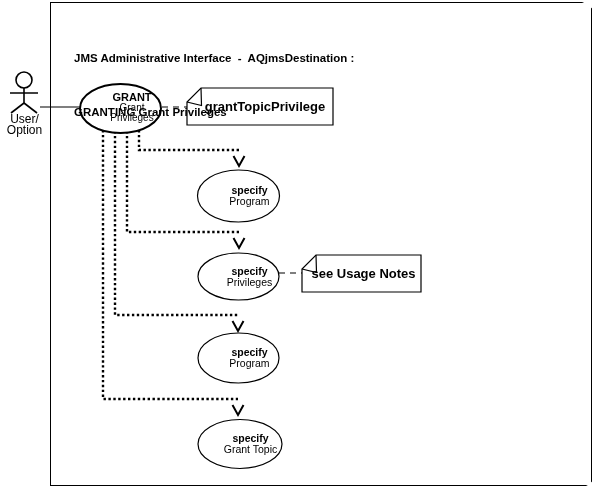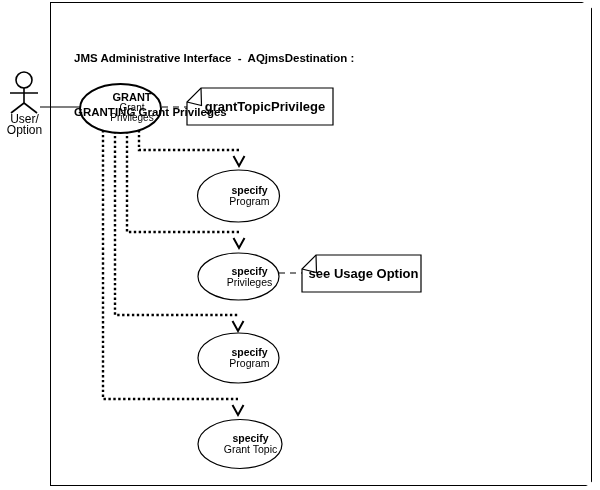--- a/index.html
+++ b/index.html
@@ -102,21 +102,21 @@
     <div>Option</div>
   </div>
 
   <div class="lbl grant-label">
     <div class="l1">GRANT</div>
     <div>Grant</div>
     <div>Privileges</div>
   </div>
 
   <div class="lbl note-label" style="left:197px;top:101px;width:136px;">grantTopicPrivilege</div>
-  <div class="lbl note-label" style="left:306px;top:268px;width:115px;">see Usage Option</div>
+  <div class="lbl note-label" style="left:306px;top:268px;width:115px;">see Usage Notes</div>
 
   <div class="lbl step-label" style="left:198px;top:185px;">
     <div class="l1">specify</div>
     <div>Program</div>
   </div>
   <div class="lbl step-label" style="left:198px;top:266px;">
     <div class="l1">specify</div>
     <div>Privileges</div>
   </div>
   <div class="lbl step-label" style="left:198px;top:347px;">

